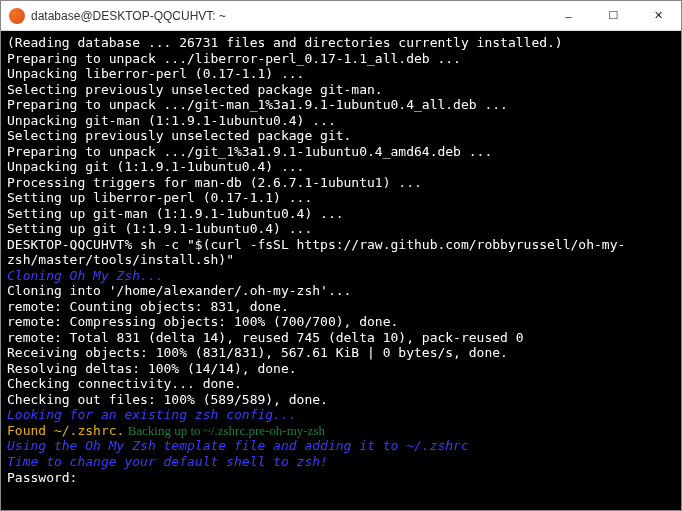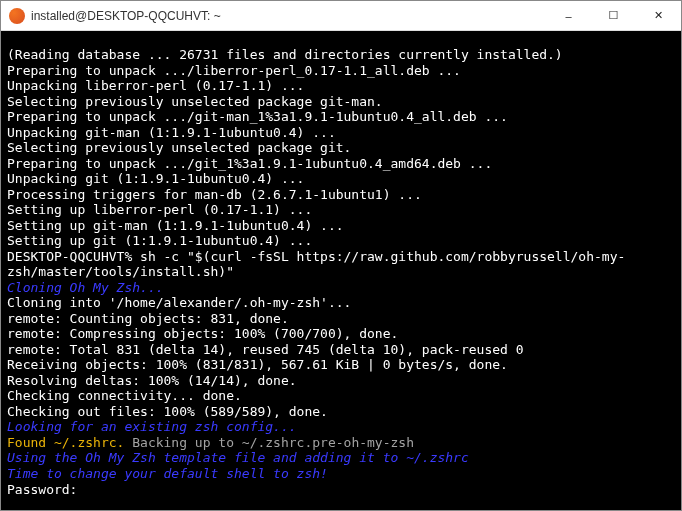--- a/index.html
+++ b/index.html
@@ -3,36 +3,36 @@
 <meta charset="utf-8">
 <style>
   * { margin: 0; padding: 0; box-sizing: border-box; }
   html, body { width: 682px; height: 511px; font-family: "Segoe UI", Arial, sans-serif; background: #fff; overflow: hidden; }
   .window { width: 682px; height: 511px; border: 1px solid #888; display: flex; flex-direction: column; }
   .titlebar { height: 30px; background: #fff; display: flex; align-items: center; border-bottom: 1px solid #ddd; }
   .app-icon { width: 16px; height: 16px; margin: 0 6px 0 8px; border-radius: 50%; background: radial-gradient(circle at 30% 30%, #f47421, #d94e1f); flex: 0 0 auto; }
   .title-text { font-size: 12px; color: #333; flex: 1; white-space: nowrap; overflow: hidden; }
   .win-controls { display: flex; height: 100%; }
   .win-btn { width: 45px; display: flex; align-items: center; justify-content: center; font-size: 11px; color: #222; cursor: pointer; }
-  .terminal { flex: 1; background: #000; padding: 16px 6px; font-family: "Consolas", "DejaVu Sans Mono", monospace; font-size: 13px; line-height: 15.5px; color: #fff; overflow-y: auto; white-space: pre-wrap; }
+  .terminal { flex: 1; background: #000; padding: 4px 6px; font-family: "Consolas", "DejaVu Sans Mono", monospace; font-size: 13px; line-height: 15.5px; color: #fff; overflow-y: auto; white-space: pre-wrap; }
   .line span { display: inline; }
   .c-white { color: #ffffff; }
   .c-blue  { color: #3a3aff; font-style: italic; }
   .c-yellow{ color: #eab308; }
-  .c-green { color: #a3a3a3; }
+  .c-green { color: #15803d; font-family: Liberation Serif, serif; }
   .cursor { display: inline-block; width: 8px; height: 14px; background: #fff; vertical-align: text-bottom; }
 </style>
 </head>
 <body>
 
 <div class="window">
 
   <div class="titlebar">
     <div class="app-icon"></div>
-    <div class="title-text">installed@DESKTOP-QQCUHVT: ~</div>
+    <div class="title-text">database@DESKTOP-QQCUHVT: ~</div>
     <div class="win-controls">
       <div class="win-btn">
         <span>–</span>
       </div>
       <div class="win-btn">
         <span>☐</span>
       </div>
       <div class="win-btn close">
         <span>✕</span>
       </div>

